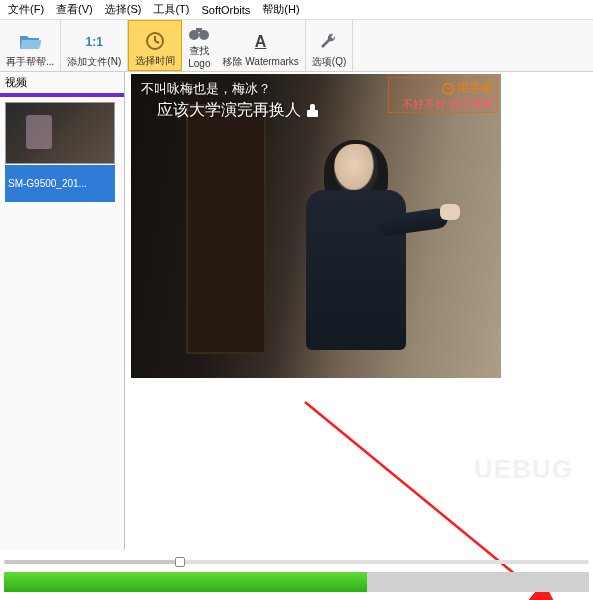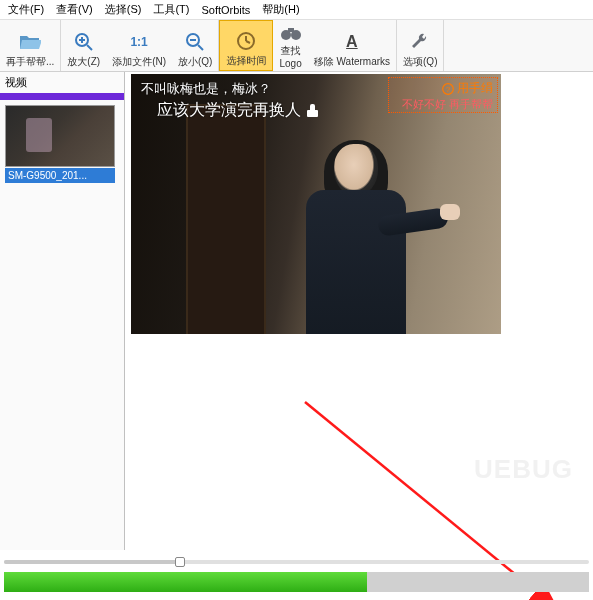--- a/index.html
+++ b/index.html
@@ -6,27 +6,27 @@
 body { width: 593px; height: 600px; background: #fff; overflow: hidden; position: relative; }
 .menubar { height: 20px; display: flex; align-items: center; padding: 0 2px; font-size: 11px; border-bottom: 1px solid #e0e0e0; }
 .menubar .item { padding: 16px 6px; cursor: pointer; }
 .toolbar { height: 52px; display: flex; align-items: center; background: #f8f8f8; border-bottom: 1px solid #d0d0d0; }
 .tb-group { border-right: 1px solid #d8d8d8; height: 100%; display: flex; }
 .tb-btn { display: flex; flex-direction: column; align-items: center; justify-content: flex-end; padding: 2px 6px 2px; font-size: 10px; color: #333; cursor: pointer; height: 100%; }
 .tb-btn.active { background: #ffd766; border: 1px solid #e5a800; }
 .tb-icon { height: 26px; display: flex; align-items: center; justify-content: center; }
 .content { display: flex; height: 478px; }
 .sidebar { width: 125px; border-right: 1px solid #c0c0c0; background: #fafafa; }
-.sidebar-header { font-size: 11px; padding: 3px 5px; border-bottom: 7px solid #6d28d9; }
+.sidebar-header { font-size: 11px; padding: 3px 5px; border-bottom: 4px solid #6d28d9; }
 .thumb-wrap { padding: 5px; }
 .thumb { width: 110px; height: 62px; background: linear-gradient(135deg,#2a2a2a 0%,#3a3530 40%,#4a4038 60%,#5a5045 100%); border: 1px solid #999; position: relative; }
 .thumb::before { content:""; position:absolute; left:20px; top:12px; width:26px; height:34px; background: rgba(190,160,180,0.5); border-radius:3px; }
-.thumb-label { display:block; background:#2e7cd6; color:#fff; font-size:10px; padding:2px 3px; margin-top:1px; white-space: nowrap; overflow:hidden; text-overflow:ellipsis; max-width:110px; }
+.thumb-label { display:block; background:#2e7cd6; color:#fff; font-size:10px; padding:13px 3px; margin-top:1px; white-space: nowrap; overflow:hidden; text-overflow:ellipsis; max-width:110px; }
 .preview { flex: 1; background: #fff; position: relative; padding-left: 6px; padding-top: 2px; }
-.video { width: 370px; height: 260px; background: #1a1a1a; position: relative; overflow: hidden; }
+.video { width: 370px; height: 304px; background: #1a1a1a; position: relative; overflow: hidden; }
 .video-scene { position:absolute; inset:0; background:
   linear-gradient(100deg, rgba(20,15,10,0.95) 0%, rgba(30,25,20,0.9) 28%, rgba(60,50,42,0.85) 45%, rgba(140,120,95,0.75) 60%, rgba(200,180,150,0.7) 78%, rgba(210,190,160,0.8) 100%);
 }
 .door { position:absolute; left:55px; top:30px; width:80px; height:250px; background:#261a12; border:2px solid #3a2a1a; }
 .person { position:absolute; left:165px; top:70px; width:110px; height:210px; }
 .person .head { position:absolute; left:38px; top:0; width:44px; height:52px; background: radial-gradient(ellipse at 45% 40%, #e8cfb8 0%, #d4b89c 55%, #2a2a2a 60%, #1a1a1a 100%); border-radius: 44% 44% 50% 50%; }
 .person .hair { position:absolute; left:28px; top:-4px; width:64px; height:66px; background:#1a1a1a; border-radius: 48% 48% 35% 35%; }
 .person .body { position:absolute; left:10px; top:46px; width:100px; height:160px; background: linear-gradient(180deg,#1e2530 0%,#141a22 100%); border-radius: 18px 18px 6px 6px; }
 .person .arm { position:absolute; left:82px; top:68px; width:70px; height:20px; background: linear-gradient(180deg,#1e2530,#141a22); border-radius:10px; transform: rotate(-8deg); }
 .person .hand { position:absolute; left:144px; top:60px; width:20px; height:16px; background:#e8cfb8; border-radius:6px; }
@@ -66,43 +66,22 @@
         <svg width="22" height="18" viewBox="0 0 22 18">
             <path fill="#5a97c7" d="M1 3h7l2 2h10v11H1z"></path>
             <path fill="#8ec3e8" d="M3 7h20l-3 9H1z"></path>
           </svg>
       </div>
       <span>再手帮帮...</span>
     </div>
   </div>
   <div class="tb-group">
     <div class="tb-btn">
-      <div class="tb-icon">
-        <svg width="20" height="20" viewBox="0 0 20 20">
-            <circle cx="8" cy="8" r="6" fill="none" stroke="#3a7bbf" stroke-width="2"></circle>
-            <line x1="13" y1="13" x2="18" y2="18" stroke="#3a7bbf" stroke-width="2"></line>
-            <line x1="5" y1="8" x2="11" y2="8" stroke="#3a7bbf" stroke-width="2"></line>
-            <line x1="8" y1="5" x2="8" y2="11" stroke="#3a7bbf" stroke-width="2"></line>
-          </svg>
-      </div>
-      <span>放大(Z)</span>
-    </div>
-    <div class="tb-btn">
       <div class="tb-icon" style="font-size:12px;font-weight:bold;color:#3a7bbf">1:1</div>
       <span>添加文件(N)</span>
-    </div>
-    <div class="tb-btn">
-      <div class="tb-icon">
-        <svg width="20" height="20" viewBox="0 0 20 20">
-            <circle cx="8" cy="8" r="6" fill="none" stroke="#3a7bbf" stroke-width="2"></circle>
-            <line x1="13" y1="13" x2="18" y2="18" stroke="#3a7bbf" stroke-width="2"></line>
-            <line x1="5" y1="8" x2="11" y2="8" stroke="#3a7bbf" stroke-width="2"></line>
-          </svg>
-      </div>
-      <span>放小(Q)</span>
     </div>
   </div>
   <div class="tb-group">
     <div class="tb-btn active">
       <div class="tb-icon">
         <svg width="20" height="20" viewBox="0 0 20 20">
             <circle cx="10" cy="10" r="8" fill="none" stroke="#8a6a2a" stroke-width="2"></circle>
             <line x1="10" y1="10" x2="10" y2="5" stroke="#8a6a2a" stroke-width="2"></line>
             <line x1="10" y1="10" x2="14" y2="12" stroke="#8a6a2a" stroke-width="2"></line>
           </svg>

